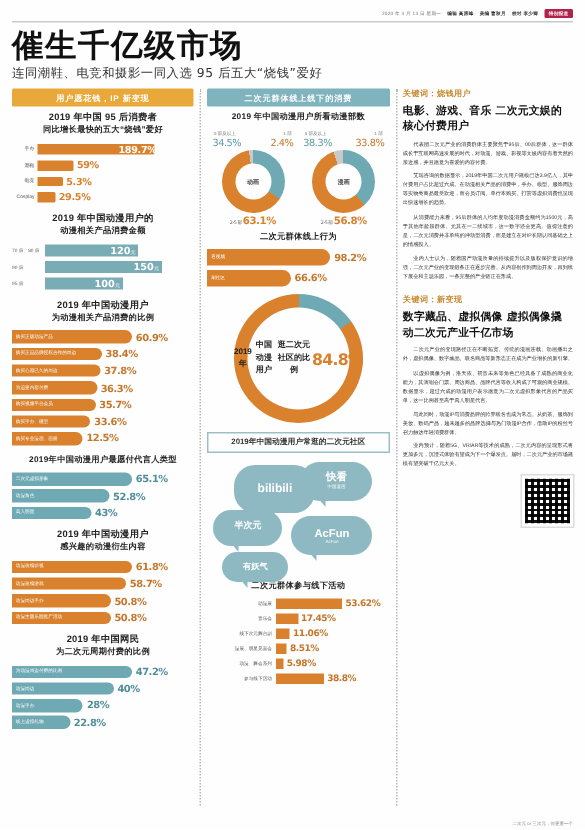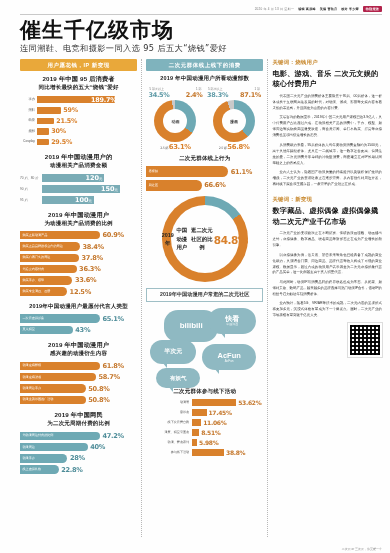--- a/index.html
+++ b/index.html
@@ -7,21 +7,21 @@
   body {
     font-family: "Liberation Sans", sans-serif;
     background: #ffffff;
     color: #1a1a1a;
     overflow: hidden;
   }
   .page {
     position: relative;
     width: 390px; height: 553px;
     background: #fefefe;
-    padding: 6px 8px 4px 20px;
+    padding: 6px 8px 4px 8px;
   }
 
   
   .masthead {
     display: flex; align-items: center; justify-content: flex-end;
     gap: 4px;
     border-bottom: 1px solid #c9c9c9;
     padding-bottom: 2px;
     margin-bottom: 4px;
     font-size: 3.1px; color: #555; letter-spacing: .2px;
@@ -121,21 +121,21 @@
 
   
   .donut-pair { display: flex; justify-content: space-around; margin: 2px 0 4px; }
   .donut-unit { width: 56px; text-align: center; }
   .donut-heads {
     display: flex; justify-content: space-between; align-items: flex-end;
     font-size: 3px; color: #777; padding: 0 2px; margin-bottom: 0px;
   }
   .donut-nums {
     display: flex; justify-content: space-between; align-items: baseline;
-    padding: 0 1px; font-family: "DejaVu Sans", sans-serif; font-weight: bold;
+    padding: 0 1px; font-family: "DejaVu Sans", sans-serif; font-weight: normal;
   }
   .dn-a { font-size: 6.5px; color: #5e9aa6; letter-spacing: -.3px; }
   .dn-b { font-size: 6.5px; color: #c4762a; letter-spacing: -.3px; }
   .ring {
     width: 42px; height: 42px; border-radius: 50%;
     margin: 1px auto 0; position: relative;
   }
   .ring::after {
     content: ""; position: absolute; inset: 9px;
     background: #fefefe; border-radius: 50%;
@@ -274,28 +274,21 @@
               <div class="hbar-lab">潮鞋</div>
               <div class="hbar-track">
                 <div class="hbar-fill" style="width:24.25935687928308px;background:#d9812c"></div>
                 <div class="hbar-val">59%</div>
               </div>
             </div>
             <div class="hbar-row">
               <div class="hbar-lab">电竞</div>
               <div class="hbar-track">
                 <div class="hbar-fill" style="width:17.14602003162889px;background:#d9812c"></div>
-                <div class="hbar-val">21.5%</div>
-              </div>
-            </div>
-            <div class="hbar-row">
-              <div class="hbar-lab">摄影</div>
-              <div class="hbar-track">
-                <div class="hbar-fill" style="width:12.335266209804956px;background:#d9812c"></div>
-                <div class="hbar-val">30%</div>
+                <div class="hbar-val">5.3%</div>
               </div>
             </div>
             <div class="hbar-row">
               <div class="hbar-lab">Cosplay</div>
               <div class="hbar-track">
                 <div class="hbar-fill" style="width:12.12967843964154px;background:#d9812c"></div>
                 <div class="hbar-val">29.5%</div>
               </div>
             </div>
           </div>
@@ -352,20 +345,26 @@
               </div>
               <div class="pill-val">37.8%</div>
             </div>
             <div class="pill-row">
               <div class="pill" style="width:56.60818713450293px">
                 <span class="pill-lab">为追更内容付费</span>
               </div>
               <div class="pill-val">36.3%</div>
             </div>
             <div class="pill-row">
+              <div class="pill" style="width:55.67251461988305px">
+                <span class="pill-lab">购买视频平台会员</span>
+              </div>
+              <div class="pill-val">35.7%</div>
+            </div>
+            <div class="pill-row">
               <div class="pill" style="width:52.397660818713454px">
                 <span class="pill-lab">购买手办、模型</span>
               </div>
               <div class="pill-val">33.6%</div>
             </div>
             <div class="pill-row">
               <div class="pill" style="width:47.095516569200775px">
                 <span class="pill-lab">购买专业漫画、画册</span>
               </div>
               <div class="pill-val">12.5%</div>
@@ -376,20 +375,26 @@
       <div class="chart">
         <div class="chart-title">
           <div>2019年中国动漫用户最愿付代言人类型</div>
         </div>
         <div id="c3">
             <div class="pill-row">
               <div class="pill teal" style="width:80px">
                 <span class="pill-lab">二次元虚拟形象</span>
               </div>
               <div class="pill-val teal">65.1%</div>
+            </div>
+            <div class="pill-row">
+              <div class="pill teal" style="width:64.88479262672811px">
+                <span class="pill-lab">动漫角色</span>
+              </div>
+              <div class="pill-val teal">52.8%</div>
             </div>
             <div class="pill-row">
               <div class="pill teal" style="width:52.841781874039945px">
                 <span class="pill-lab">真人明星</span>
               </div>
               <div class="pill-val teal">43%</div>
             </div>
           </div>
       </div>
 
@@ -481,36 +486,36 @@
             </div>
             <div class="donut-foot"><span class="pre">2-5 部 </span>63.1%</div>
           </div>
           <div class="donut-unit">
             <div class="donut-heads">
               <span>5 部及以上</span>
               <span>1 部</span>
             </div>
             <div class="donut-nums">
               <span class="dn-a">38.3%</span>
-              <span class="dn-b">87.1%</span>
+              <span class="dn-b">33.8%</span>
             </div>
             <div class="ring" style="background:conic-gradient(#6ea9b4 0 38.3%,#d9812c 38.3% 94.8%,#c9c9c9 94.8% 100%)">
               <div class="ring-mid">漫画</div>
             </div>
             <div class="donut-foot"><span class="pre">2-5 部 </span>56.8%</div>
           </div>
         </div>
 
       <div class="chart-title">二次元群体线上行为</div>
       <div id="ob">
           <div class="pill-row">
             <div class="pill" style="width:82px;height:11px;border-radius:0 8px 8px 0">
               <span class="pill-lab">看视频</span>
             </div>
-            <div class="pill-val">61.1%</div>
+            <div class="pill-val">98.2%</div>
           </div>
           <div class="pill-row">
             <div class="pill" style="width:55.613034623217914px;height:11px;border-radius:0 8px 8px 0">
               <span class="pill-lab">刷社区</span>
             </div>
             <div class="pill-val">66.6%</div>
           </div>
         </div>
 
       <div class="bigring-wrap">

